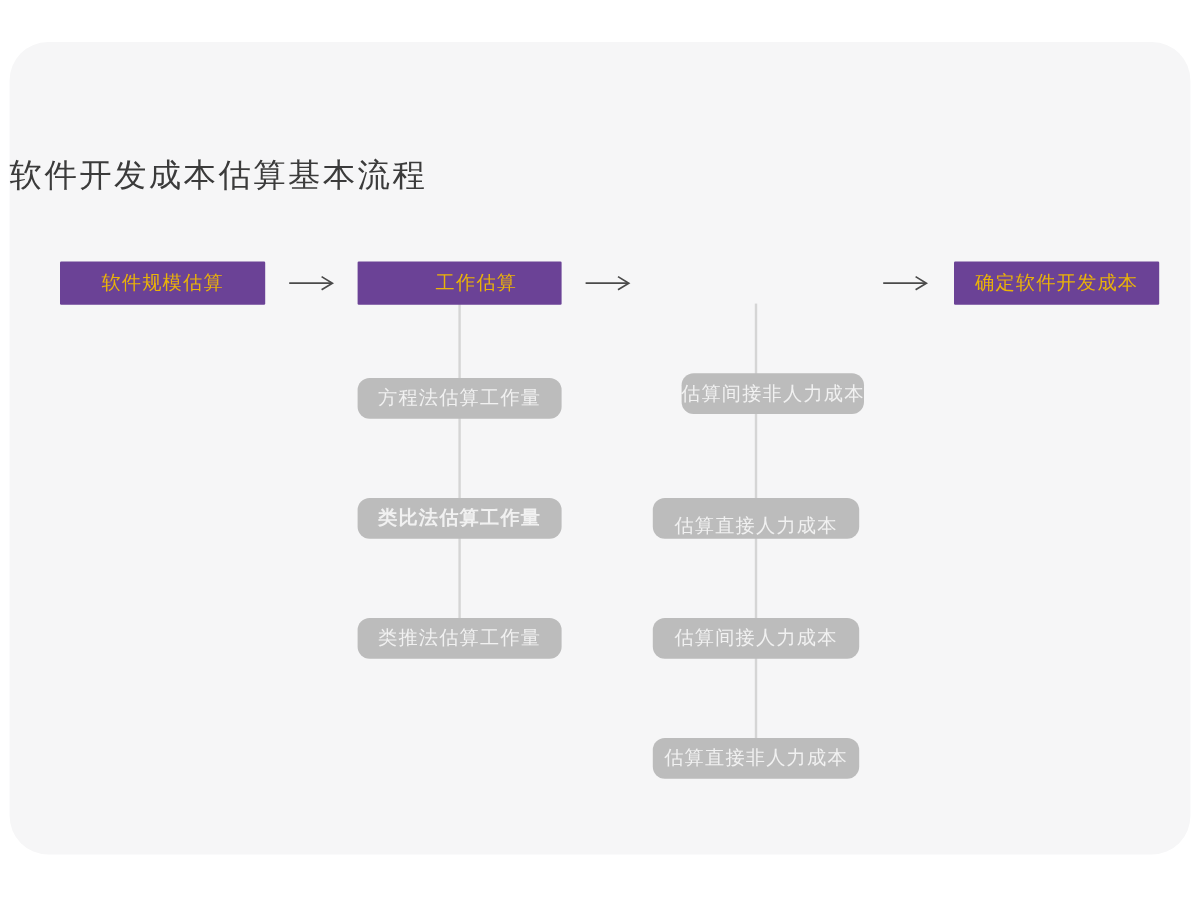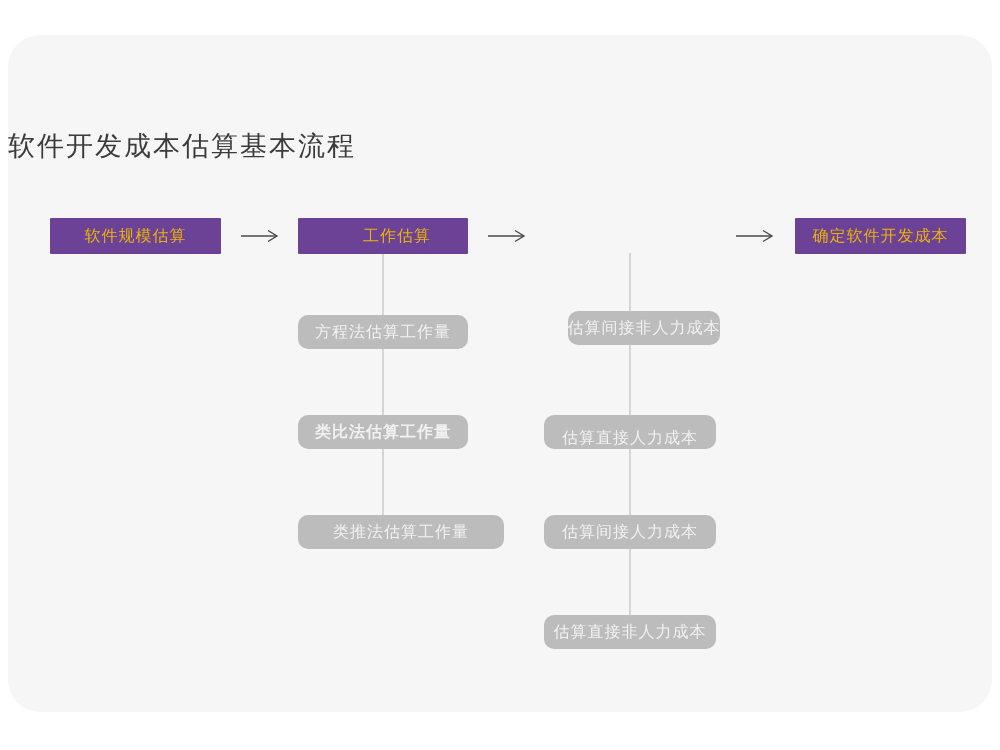--- a/index.html
+++ b/index.html
@@ -66,21 +66,21 @@
   #step-3 { left: 787px; top: 183px; width: 171px; }
   #arrow-0 { left: 232px; top: 193px; }
   #arrow-1 { left: 479px; top: 193px; }
   #arrow-2 { left: 727px; top: 193px; }
   
   #connector-work { left: 374px; top: 218px; height: 280px; }
   #connector-cost { left: 621px; top: 218px; height: 380px; }
   
   #work-0 { left: 290px; top: 280px; width: 170px; }
   #work-1 { left: 290px; top: 380px; width: 170px; font-weight: bold; }
-  #work-2 { left: 290px; top: 480px; width: 206px; }
+  #work-2 { left: 290px; top: 480px; width: 170px; }
   
   #cost-0 { left: 536px; top: 276px; width: 152px; margin-left: 24px; }
   #cost-1 { left: 536px; top: 380px; width: 172px; align-items: flex-end; }
   #cost-2 { left: 536px; top: 480px; width: 172px; }
   #cost-3 { left: 536px; top: 580px; width: 172px; }
 </style>
 </head>
 <body>
 
 <div class="card">

